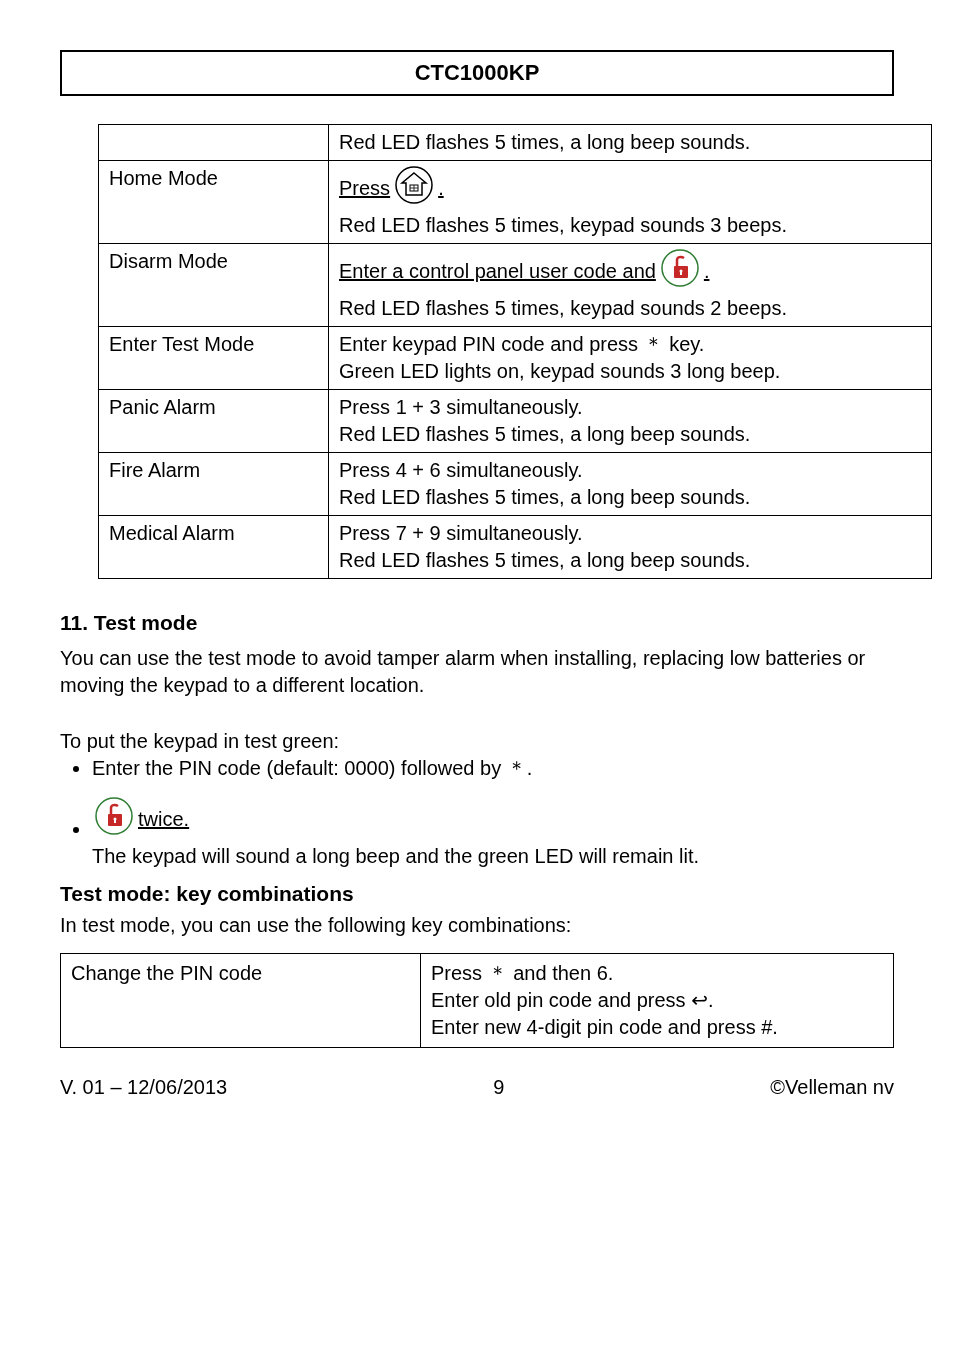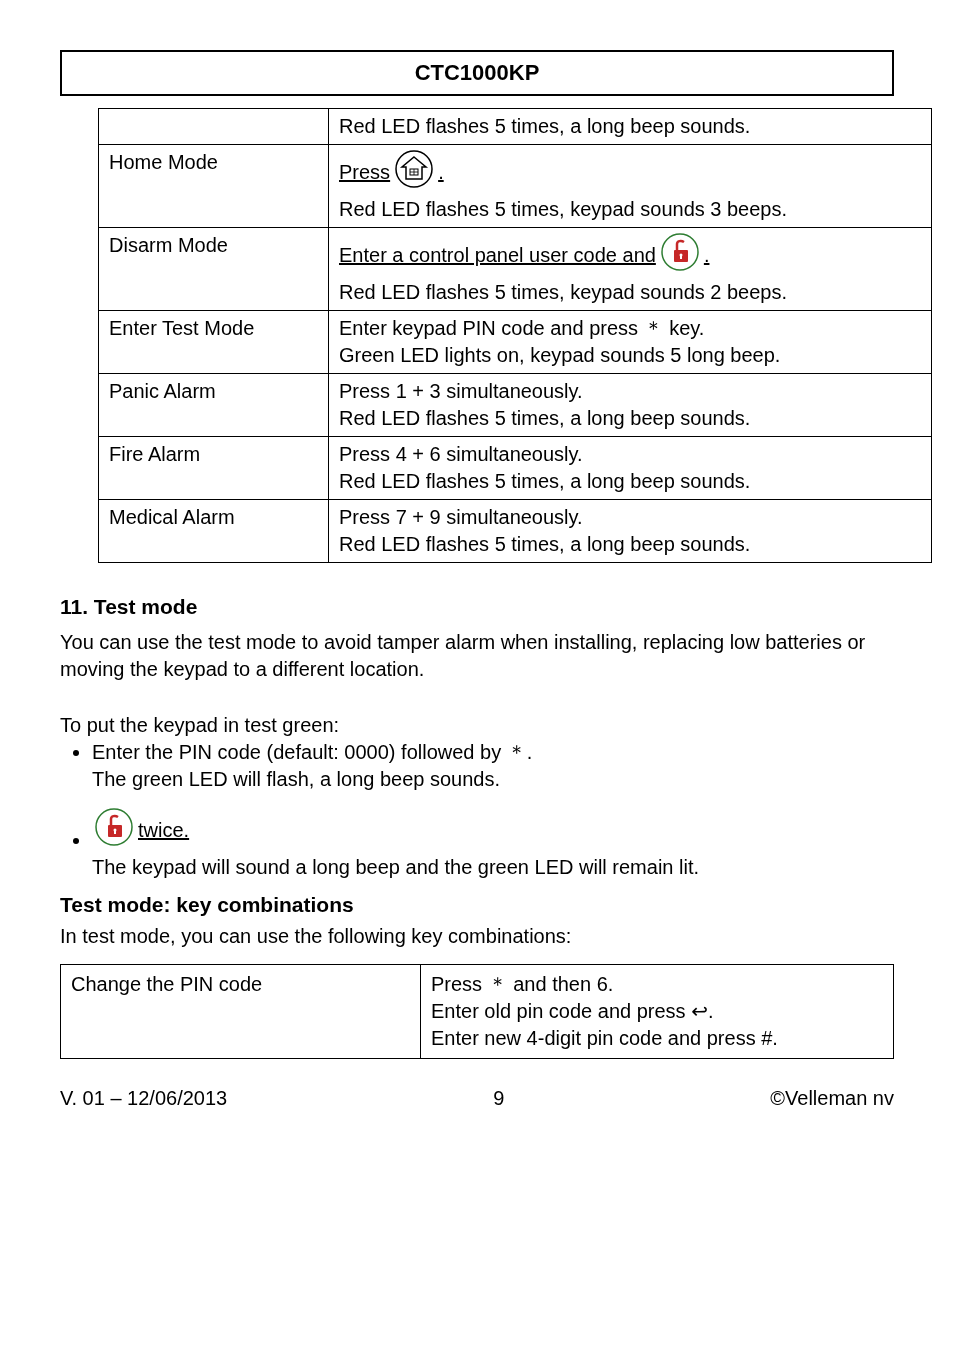--- a/index.html
+++ b/index.html
@@ -11,21 +11,21 @@
     width: 954px;
     padding: 50px 60px 30px 60px;
     line-height: 1.35;
   }
   .title-box {
     border: 2px solid #000;
     padding: 6px 0;
     text-align: center;
     font-weight: bold;
     font-size: 22px;
-    margin-bottom: 12px;
+    margin-bottom: 28px;
   }
   table.main {
     border-collapse: collapse;
     width: 100%;
     margin-bottom: 30px;
     margin-left: 38px;
   }
   table.main td {
     border: 1px solid #000;
     padding: 4px 10px;
@@ -123,21 +123,21 @@
         </span>
         <span class="txt">.</span>
       </div>
       <div>Red LED flashes 5 times, keypad sounds 2 beeps.</div>
     </td>
   </tr>
   <tr>
     <td class="col1">Enter Test Mode</td>
     <td>
       <div>Enter keypad PIN code and press ＊ key.</div>
-      <div>Green LED lights on, keypad sounds 5 long beep.</div>
+      <div>Green LED lights on, keypad sounds 3 long beep.</div>
     </td>
   </tr>
   <tr>
     <td class="col1">Panic Alarm</td>
     <td>
       <div>Press 1 + 3 simultaneously.</div>
       <div>Red LED flashes 5 times, a long beep sounds.</div>
     </td>
   </tr>
   <tr>
@@ -157,21 +157,20 @@
 </tbody>
   </table>
 
 <h2 class="section">11. Test mode</h2>
 <p class="body">You can use the test mode to avoid tamper alarm when installing, replacing low batteries or moving the keypad to a different location.</p>
 
 <p>To put the keypad in test green:</p>
 <ul class="bullets">
   <li>
     <div>Enter the PIN code (default: 0000) followed by ＊.</div>
-    <div>The green LED will flash, a long beep sounds.</div>
   </li>
   <li style="margin-top:14px;">
     <div class="inline-press">
       <span class="icon-circle">
         <svg width="40" height="40" viewBox="0 0 40 40">
           <circle cx="20" cy="20" r="18" fill="none" stroke="#2e7d32" stroke-width="1.5"></circle>
           <rect x="14" y="18" width="14" height="12" rx="1" fill="#c62828"></rect>
           <path d="M17 18 L17 12 C17 9 21 8 24 10" fill="none" stroke="#c62828" stroke-width="2.5"></path>
           <circle cx="21" cy="23" r="1.5" fill="#fff"></circle>
           <rect x="20" y="24" width="2" height="3" fill="#fff"></rect>

